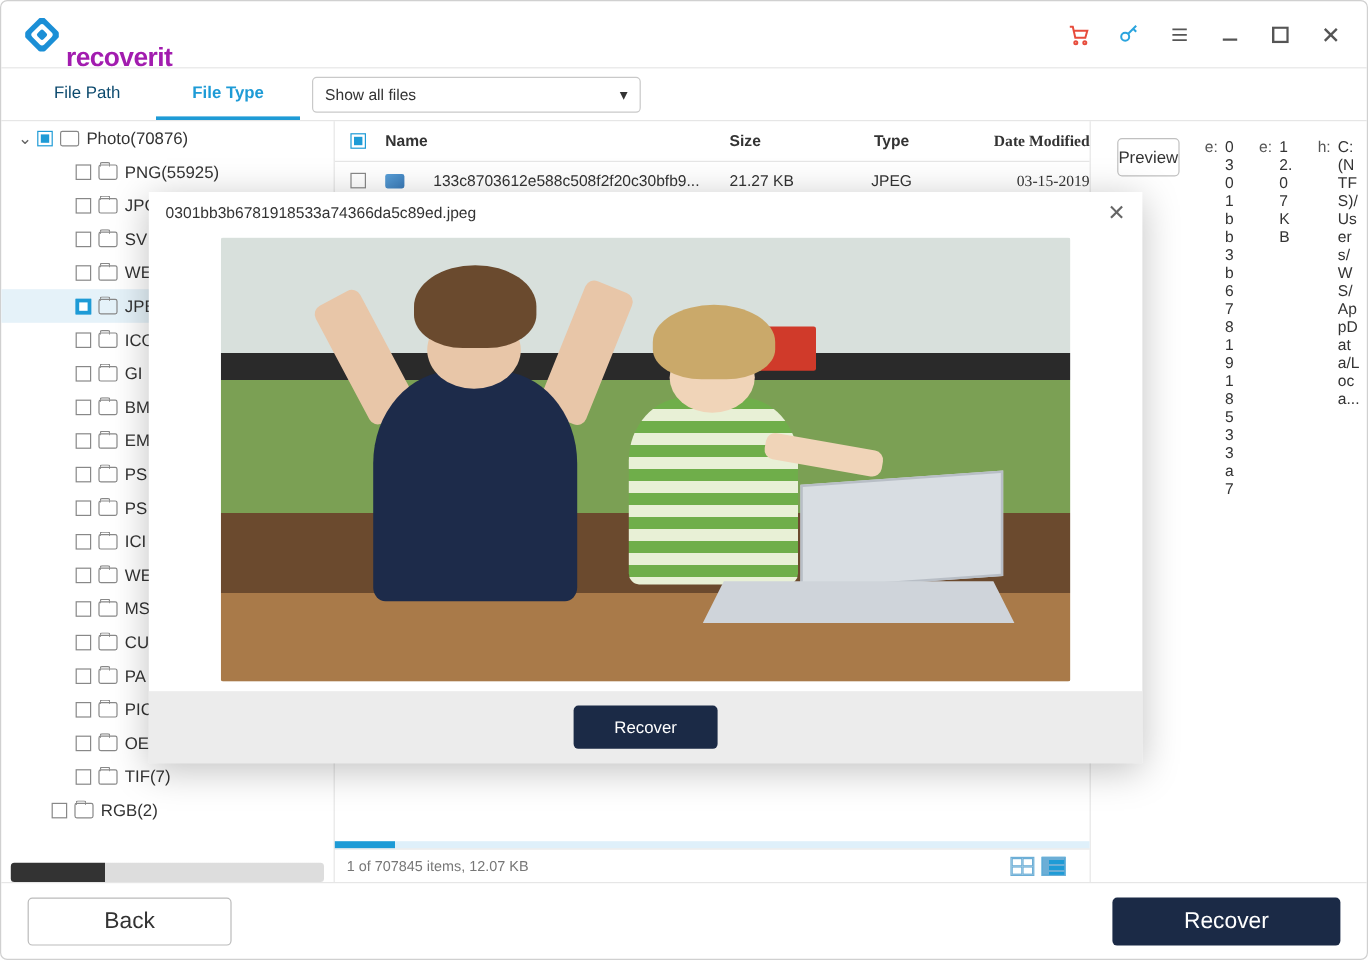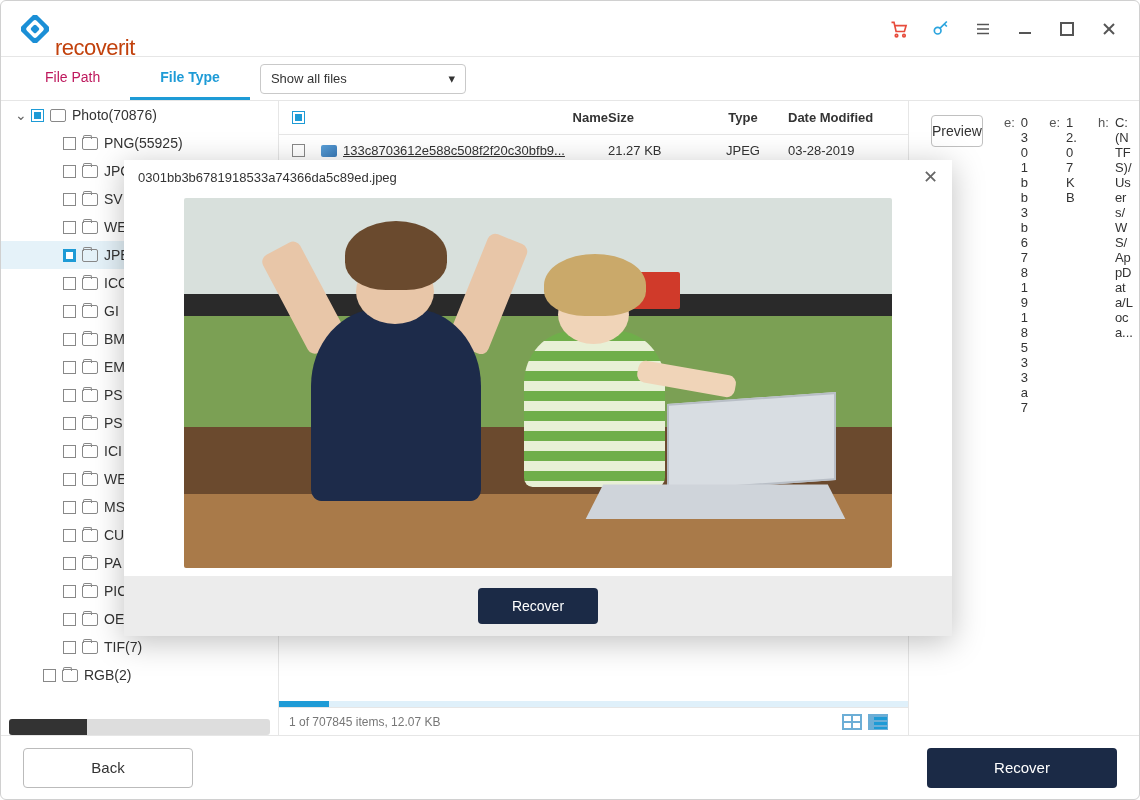--- a/index.html
+++ b/index.html
@@ -3,32 +3,32 @@
 <meta charset="utf-8">
 <style>
 * { box-sizing: border-box; margin: 0; padding: 0; font-family: -apple-system, BlinkMacSystemFont, "Segoe UI", Arial, sans-serif; }
 body { width: 1140px; height: 800px; background: #fff; overflow: hidden; position: relative; }
 .window { width: 1140px; height: 800px; border: 1px solid #d0d0d0; border-radius: 6px; display: flex; flex-direction: column; background: #fff; }
 
 
 .titlebar { height: 56px; display: flex; align-items: center; padding: 0 20px; border-bottom: 1px solid #e6e6e6; }
 .logo { display: flex; align-items: center; gap: 6px; }
 .logo-mark { width: 28px; height: 28px; }
-.logo-text { font-size: 22px; font-weight: 400; color: #c2410c; letter-spacing: -0.5px; margin-top: 38px; }
+.logo-text { font-size: 22px; font-weight: 700; color: #a21caf; letter-spacing: -0.5px; margin-top: 38px; }
 .titlebar-right { margin-left: auto; display: flex; align-items: center; gap: 22px; color: #5a5a5a; }
 .titlebar-right .ic { width: 20px; height: 20px; display: flex; align-items: center; justify-content: center; cursor: pointer; }
 .cart-ic { color: #e74c3c; }
 .key-ic { color: #2aa4de; }
 
 
 .controls { height: 44px; display: flex; align-items: center; border-bottom: 1px solid #e6e6e6; padding: 0 14px; gap: 10px; }
 .tabs { display: flex; height: 100%; }
-.tab { padding: 0 30px; display: flex; align-items: center; font-size: 14px; color: #be185d; border-bottom: 3px solid transparent; cursor: pointer; }
+.tab { padding: 0 30px; display: flex; align-items: center; font-size: 14px; color: #0c4a6e; border-bottom: 3px solid transparent; cursor: pointer; }
 .tab.active { color: #1e9bd6; border-bottom-color: #1e9bd6; font-weight: 600; }
-.filter-dd { width: 206px; height: 30px; border: 1px solid #c9c9c9; border-radius: 4px; display: flex; align-items: center; padding: 0 10px; font-size: 13px; color: #333; cursor: pointer; justify-content: space-between; }
+.filter-dd { width: 274px; height: 30px; border: 1px solid #c9c9c9; border-radius: 4px; display: flex; align-items: center; padding: 0 10px; font-size: 13px; color: #333; cursor: pointer; justify-content: space-between; }
 .search { margin-left: auto; width: 270px; height: 30px; border: 1px solid #c9c9c9; border-radius: 4px; display: flex; align-items: center; padding: 0 8px; gap: 6px; }
 .search input { border: none; outline: none; font-size: 13px; width: 100%; }
 
 
 .body { flex: 1; display: flex; min-height: 0; }
 .sidebar { width: 278px; border-right: 1px solid #e6e6e6; overflow: hidden; display: flex; flex-direction: column; }
 .tree { flex: 1; overflow: hidden; font-size: 14px; color: #333; }
 .tree-row { height: 28px; display: flex; align-items: center; padding-left: 24px; gap: 6px; white-space: nowrap; }
 .tree-row.root { padding-left: 14px; }
 .tree-row.selected { background: #e5f2f9; }
@@ -42,43 +42,43 @@
 .fold-ic::before { content:""; position:absolute; top:-3px; left:0; width:7px; height:3px; border:1px solid #888; border-bottom:none; border-radius:2px 2px 0 0; }
 .pic-ic { width:16px; height:13px; border:1px solid #888; border-radius:2px; }
 .scrollbar-dummy { height:16px; background: linear-gradient(to right, #333 0 30%, #ddd 30% 100%); margin: 4px 8px 0 8px; border-radius: 3px; }
 .sidebar-footer { height: 36px; border-top: 1px solid #e6e6e6; display: flex; align-items: center; justify-content: space-between; padding: 0 14px; font-size: 13px; color: #444; cursor: pointer; }
 
 
 .main { flex: 1; display: flex; min-width: 0; }
 .filegrid { flex: 1; display: flex; flex-direction: column; min-width: 0; border-right: 1px solid #e6e6e6; }
 .thead { height: 34px; display: flex; align-items: center; border-bottom: 1px solid #e6e6e6; font-size: 13px; font-weight: 600; color: #333; }
 .col-chk { width: 38px; display:flex; justify-content:center; }
-.col-name { flex: 1; padding-left: 4px; text-align: right; }
+.col-name { flex: 1; padding-left: 4px; }
 .col-size { width: 90px; text-align: left; }
 .col-type { width: 90px; text-align: center; }
-.col-date { width: 120px; text-align: left; }
+.col-date { width: 120px; text-align: right; font-family: Liberation Serif, serif; }
 .tbody { flex: 1; overflow: hidden; font-size: 13px; color: #333; }
 .trow { height: 32px; display: flex; align-items: center; border-bottom: 1px solid #f1f1f1; }
 .trow.sel { background: #dbeaf5; }
-.trow .fname { display: flex; align-items: center; gap: 6px; overflow: hidden; text-decoration: underline; }
+.trow .fname { display: flex; align-items: center; gap: 24px; overflow: hidden; }
 .file-ic { width:16px; height:12px; background: linear-gradient(135deg,#5aa0d8,#3a7ab8); border-radius:2px; display:inline-block; }
 .grid-status { height: 28px; border-top: 1px solid #e6e6e6; display:flex; align-items:center; padding: 0 10px; font-size: 12px; color: #777; }
 .progress { height: 6px; background: linear-gradient(to right,#1e9bd6 0 8%, #dff0fa 8% 100%); }
 
 
 .details { width: 230px; padding: 14px 10px; display: flex; gap: 12px; font-size: 13px; color: #333; }
 .thumb { width: 160px; height: 220px; background: linear-gradient(160deg,#4a7b3a 0 30%, #c8a060 30% 55%, #8aa6b8 55% 100%); border-radius: 2px; align-self: center; }
 .preview-btn { width: 100%; height: 32px; border: 1px solid #c0c0c0; background: #fff; border-radius: 4px; cursor: pointer; font-size: 14px; color: #333; }
 .detail-row { display: flex; gap: 6px; align-items: flex-start; }
 .detail-row .lab { color: #555; width: 20px; text-align: right; }
 .detail-row .val { flex: 1; word-break: break-all; }
 
 
 .footer { height: 64px; border-top: 1px solid #e6e6e6; display: flex; align-items: center; padding: 0 22px; gap: 14px; }
-.btn { height: 40px; border-radius: 4px; font-size: 15px; cursor: pointer; display: flex; align-items: center; justify-content: center; text-align: center; }
+.btn { height: 40px; border-radius: 4px; font-size: 19px; cursor: pointer; display: flex; align-items: center; justify-content: center; text-align: center; }
 .btn-back { width: 170px; border: 1px solid #bbb; background: #fff; color: #333; }
 .btn-recover { width: 190px; margin-left: auto; background: #1b2a46; color: #fff; border: none; font-weight: 500; }
 .view-toggle { margin-left: auto; display:flex; gap:6px; padding-right: 10px;}
 .vt { width:20px; height:16px; border:1px solid #6caed6; display:flex; flex-wrap:wrap; }
 .vt.grid div{ width:50%; height:50%; border:1px solid #6caed6; box-sizing:border-box;}
 .vt.list{ background: linear-gradient(to right,#6caed6 0 30%, transparent 30%), repeating-linear-gradient(#6caed6 0 2px, transparent 2px 5px); border:1px solid #6caed6;}
 .vt.list.active{ background-color:#1e9bd6; }
 .ellip { overflow: hidden; text-overflow: ellipsis; white-space: nowrap; }
 
 
@@ -302,21 +302,21 @@
             <div class="trow">
               <div class="col-chk">
                 <span class="chk"></span>
               </div>
               <div class="col-name fname ellip">
                 <span class="file-ic"></span>
                 <span>133c8703612e588c508f2f20c30bfb9...</span>
               </div>
               <div class="col-size">21.27  KB</div>
               <div class="col-type">JPEG</div>
-              <div class="col-date">03-28-2019</div>
+              <div class="col-date">03-15-2019</div>
             </div>
             <div class="trow">
               <div class="col-chk">
                 <span class="chk"></span>
               </div>
               <div class="col-name fname ellip">
                 <span class="file-ic"></span>
                 <span>4d8175948417d33c38040ac3033349...</span>
               </div>
               <div class="col-size">2.85  KB</div>

